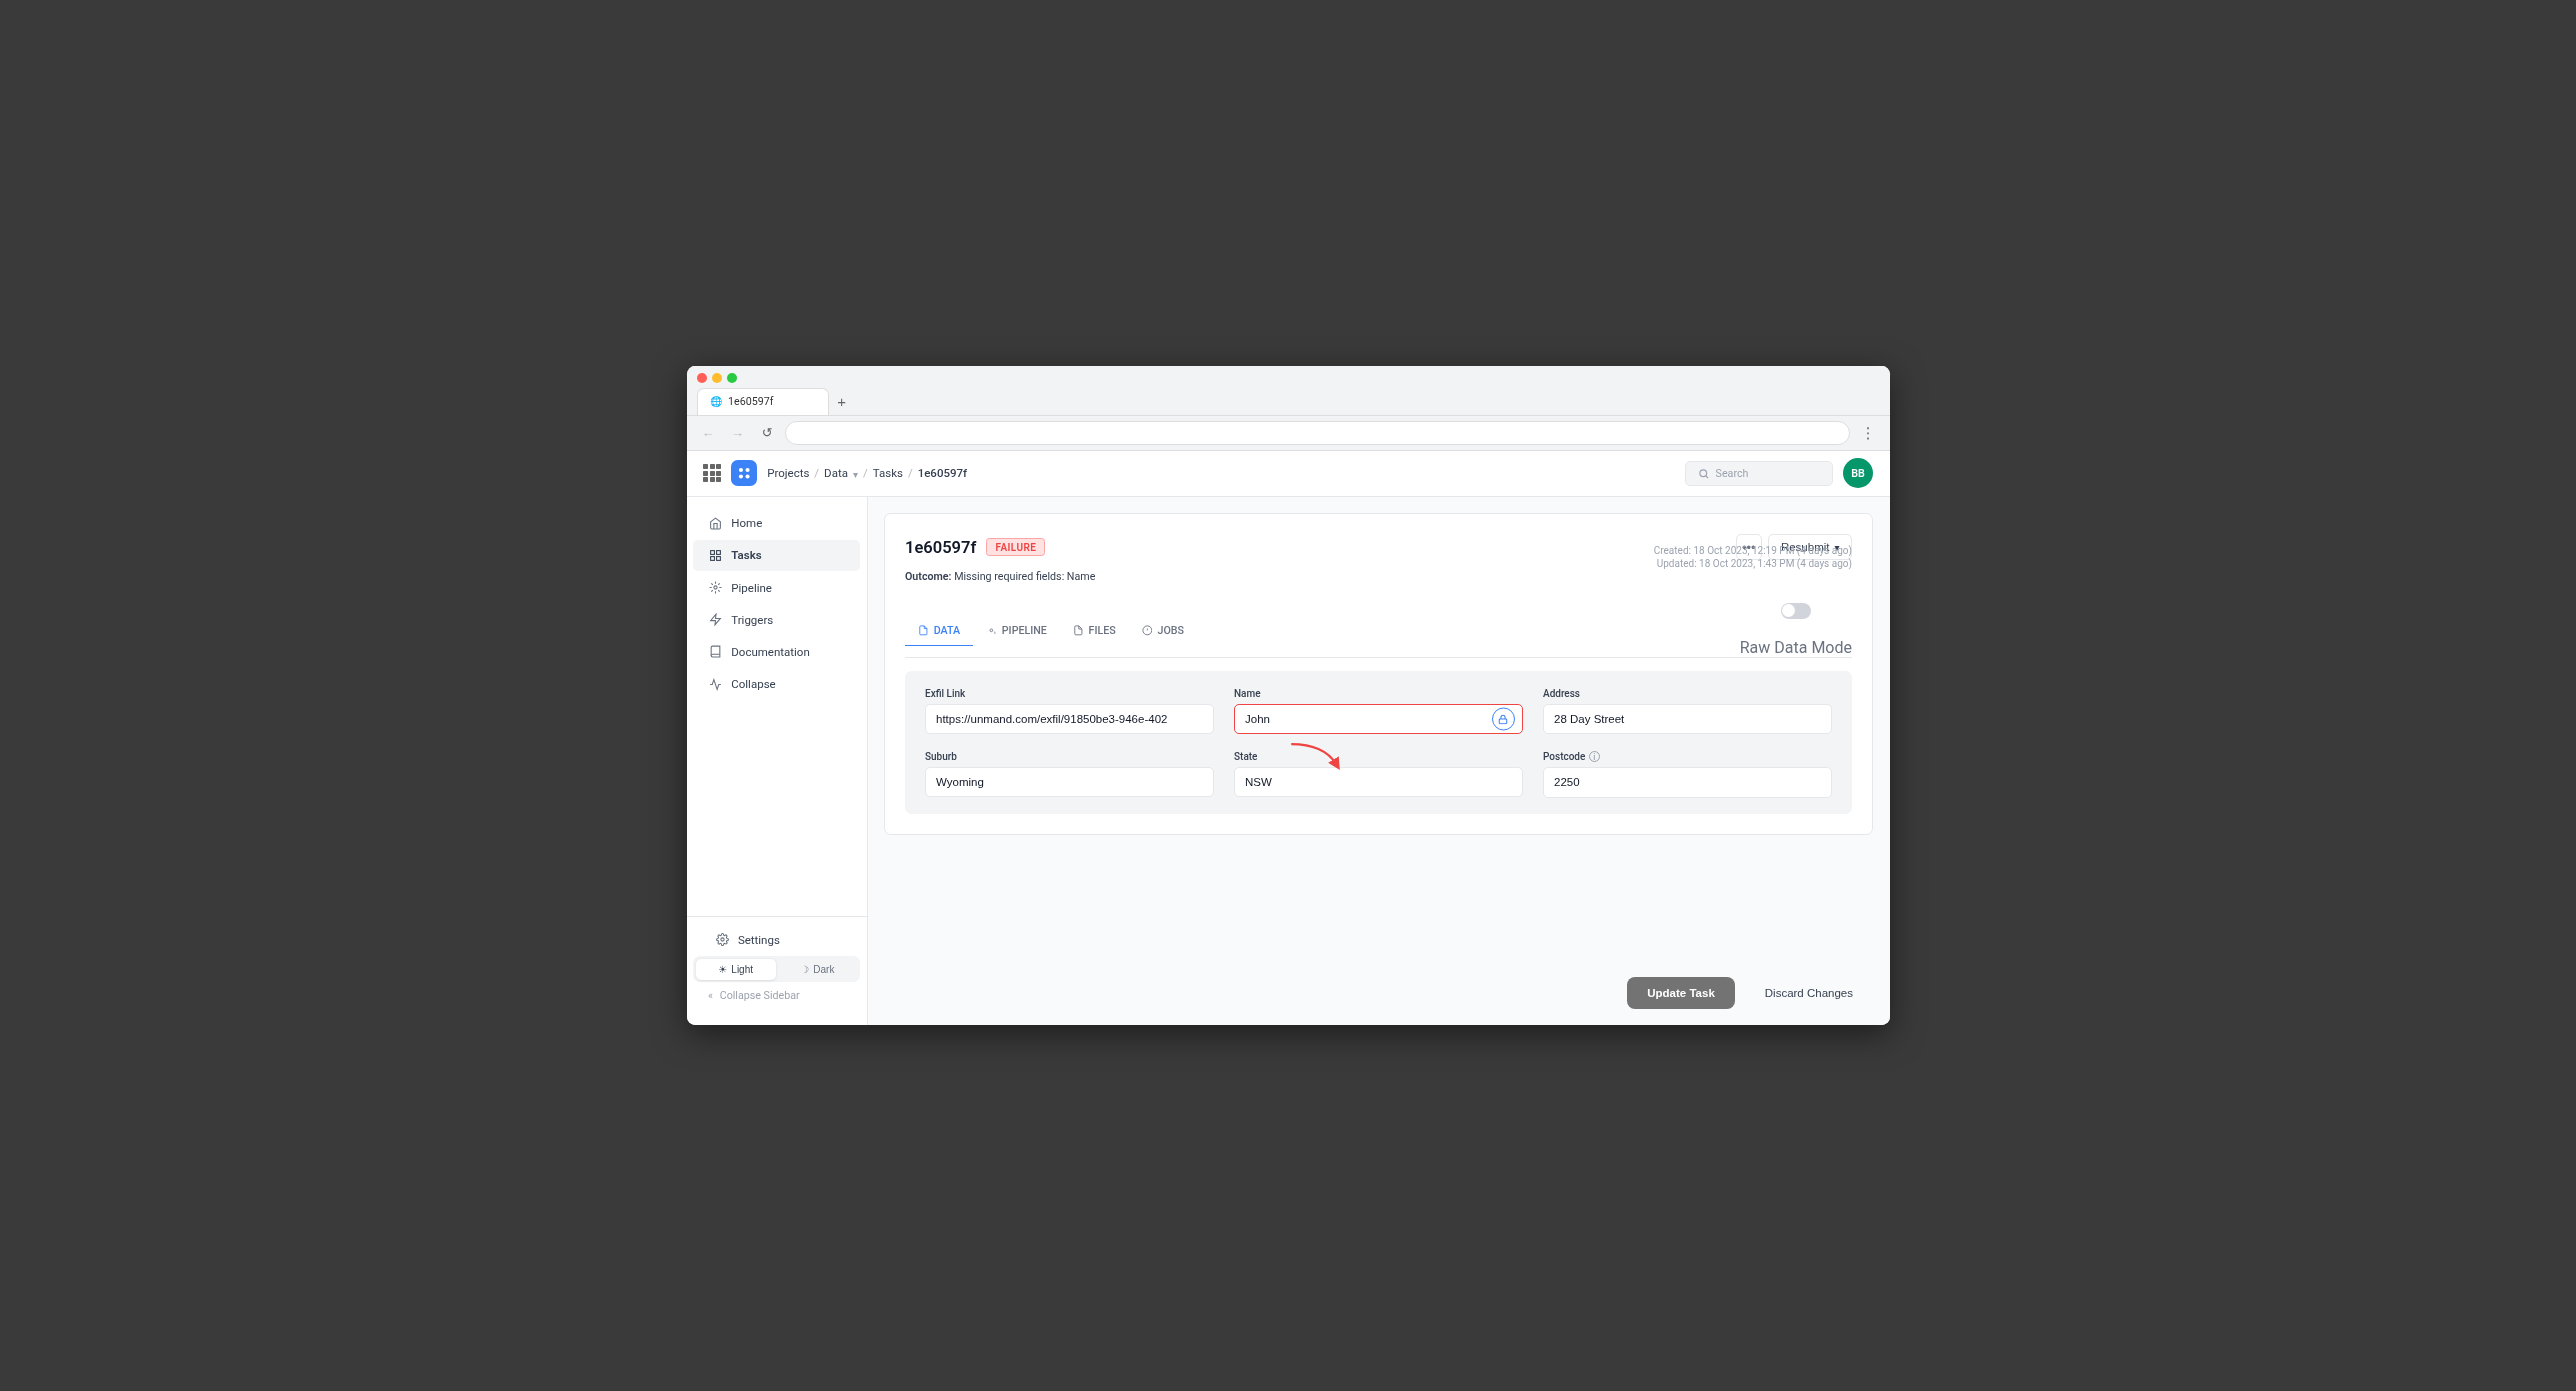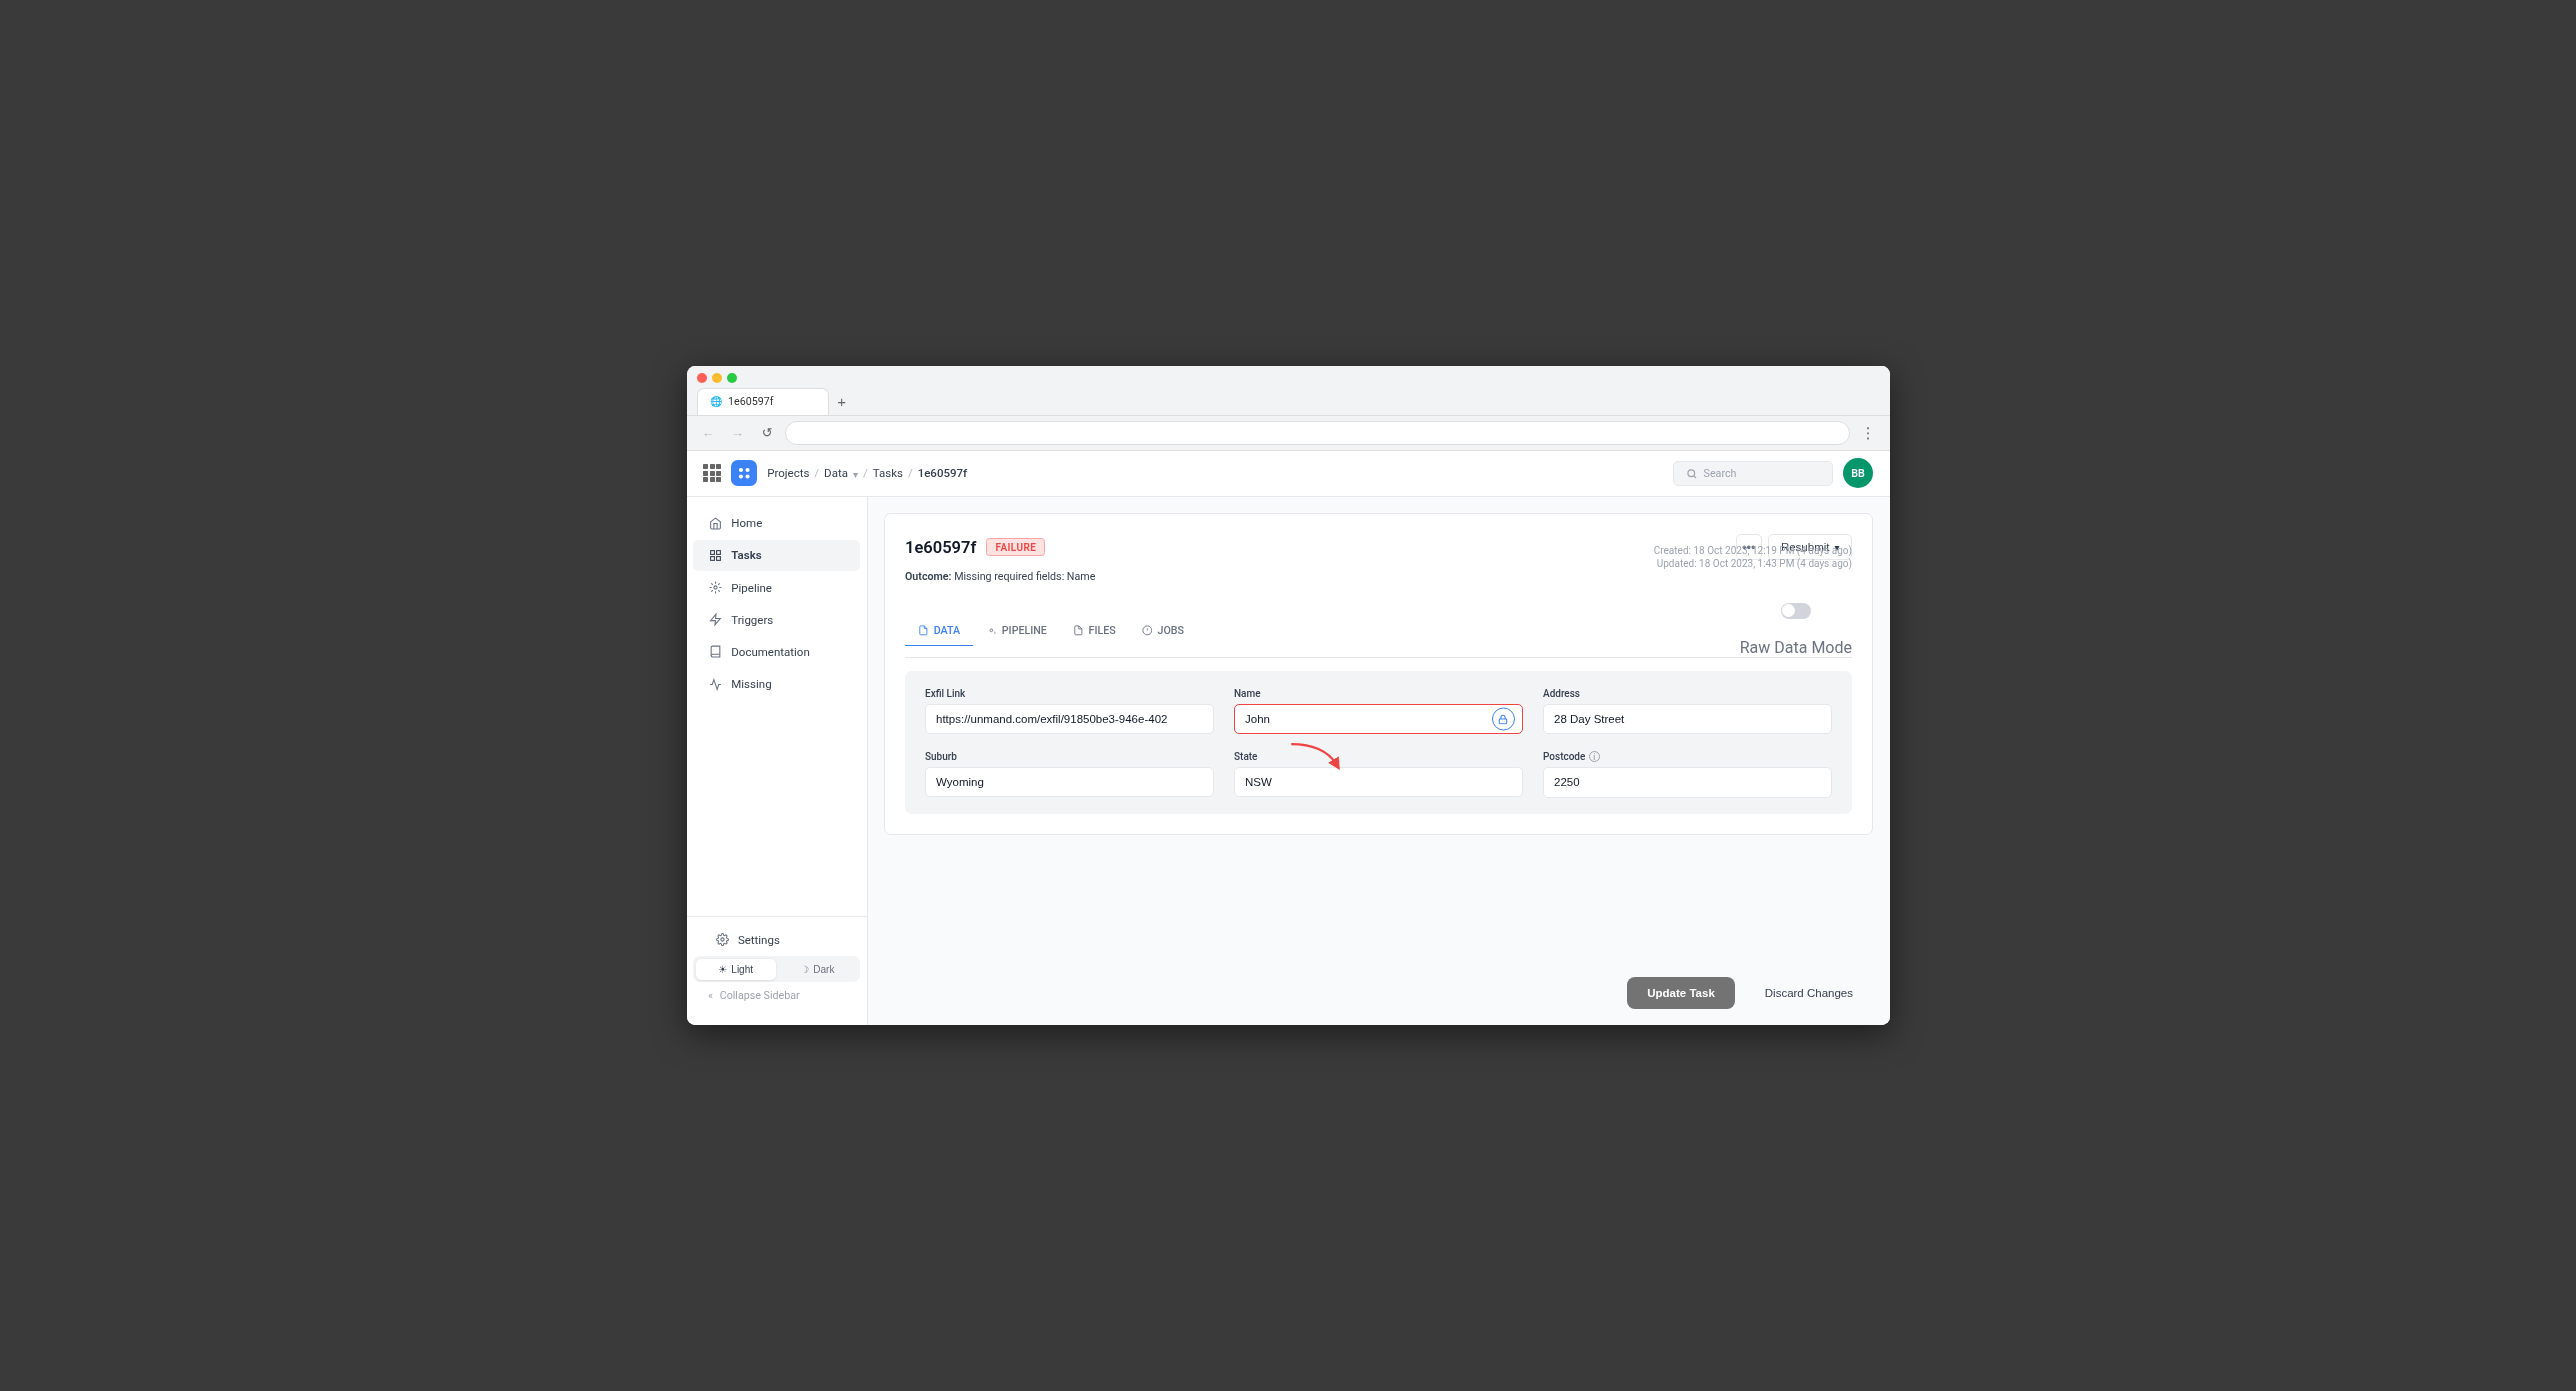--- a/index.html
+++ b/index.html
@@ -190,21 +190,21 @@
     .header-spacer { flex: 1; }
 
     .search-bar {
       display: flex;
       align-items: center;
       gap: 6.6px;
       background: #f3f4f6;
       border: 0.8px solid #e5e7eb;
       border-radius: 5px;
       padding: 5px 11.5px;
-      width: 160px;
+      width: 148px;
       cursor: text;
     }
     .search-bar span { color: #9ca3af; font-size: 10.7px; }
 
     .user-avatar {
       width: 30px; height: 30px;
       border-radius: 50%;
       background: #059669;
       display: flex;
       align-items: center;
@@ -690,21 +690,21 @@
             </div>
             <span>Documentation</span>
           </div>
 
           <div class="sidebar-item">
             <div class="sidebar-icon">
               <svg width="13" height="13" viewBox="0 0 24 24" fill="none" stroke="currentColor" stroke-width="2">
                 <polyline points="22 12 18 12 15 21 9 3 6 12 2 12"></polyline>
               </svg>
             </div>
-            <span>Missing</span>
+            <span>Collapse</span>
           </div>
         </nav>
 
         <div class="sidebar-bottom">
 
           <div class="sidebar-item">
             <div class="sidebar-icon">
               <svg width="13" height="13" viewBox="0 0 24 24" fill="none" stroke="currentColor" stroke-width="2">
                 <circle cx="12" cy="12" r="3"></circle>
                 <path d="M19.4 15a1.65 1.65 0 00.33 1.82l.06.06a2 2 0 010 2.83 2 2 0 01-2.83 0l-.06-.06a1.65 1.65 0 00-1.82-.33 1.65 1.65 0 00-1 1.51V21a2 2 0 01-4 0v-.09A1.65 1.65 0 009 19.4a1.65 1.65 0 00-1.82.33l-.06.06a2 2 0 01-2.83-2.83l.06-.06A1.65 1.65 0 004.68 15a1.65 1.65 0 00-1.51-1H3a2 2 0 010-4h.09A1.65 1.65 0 004.6 9a1.65 1.65 0 00-.33-1.82l-.06-.06a2 2 0 012.83-2.83l.06.06A1.65 1.65 0 009 4.68a1.65 1.65 0 001-1.51V3a2 2 0 014 0v.09a1.65 1.65 0 001 1.51 1.65 1.65 0 001.82-.33l.06-.06a2 2 0 012.83 2.83l-.06.06A1.65 1.65 0 0019.4 9a1.65 1.65 0 001.51 1H21a2 2 0 010 4h-.09a1.65 1.65 0 00-1.51 1z"></path>

